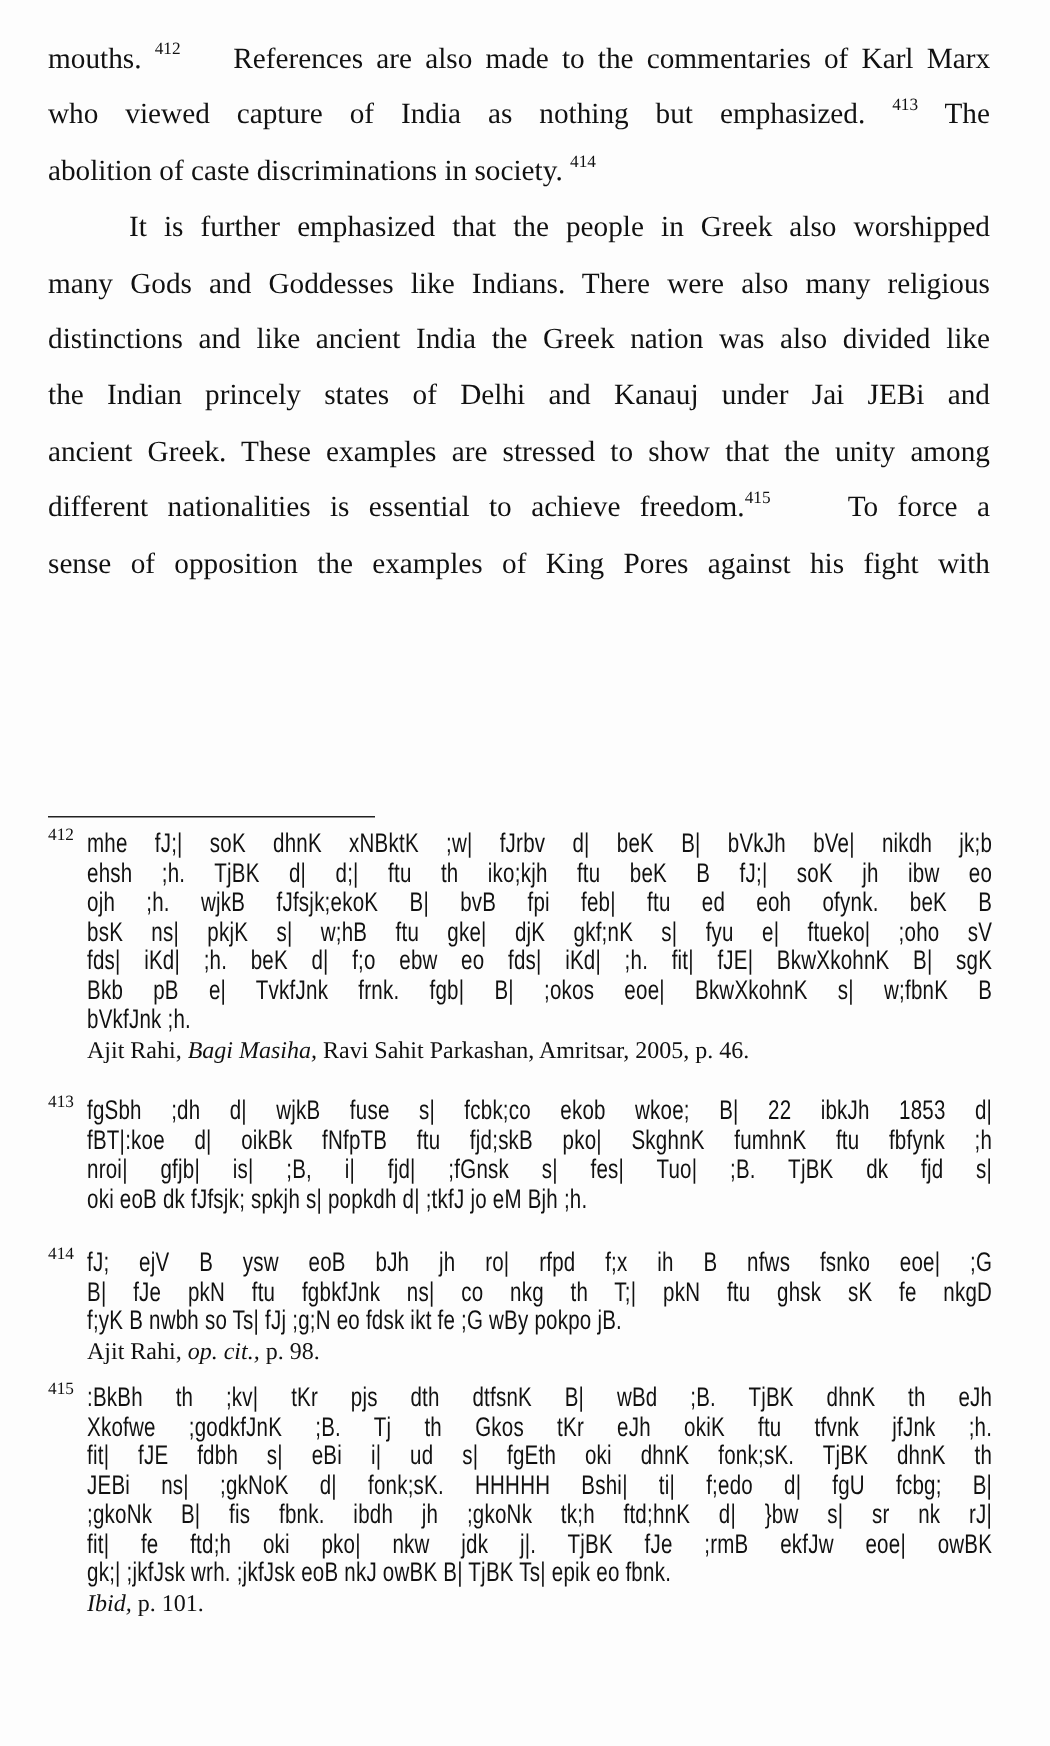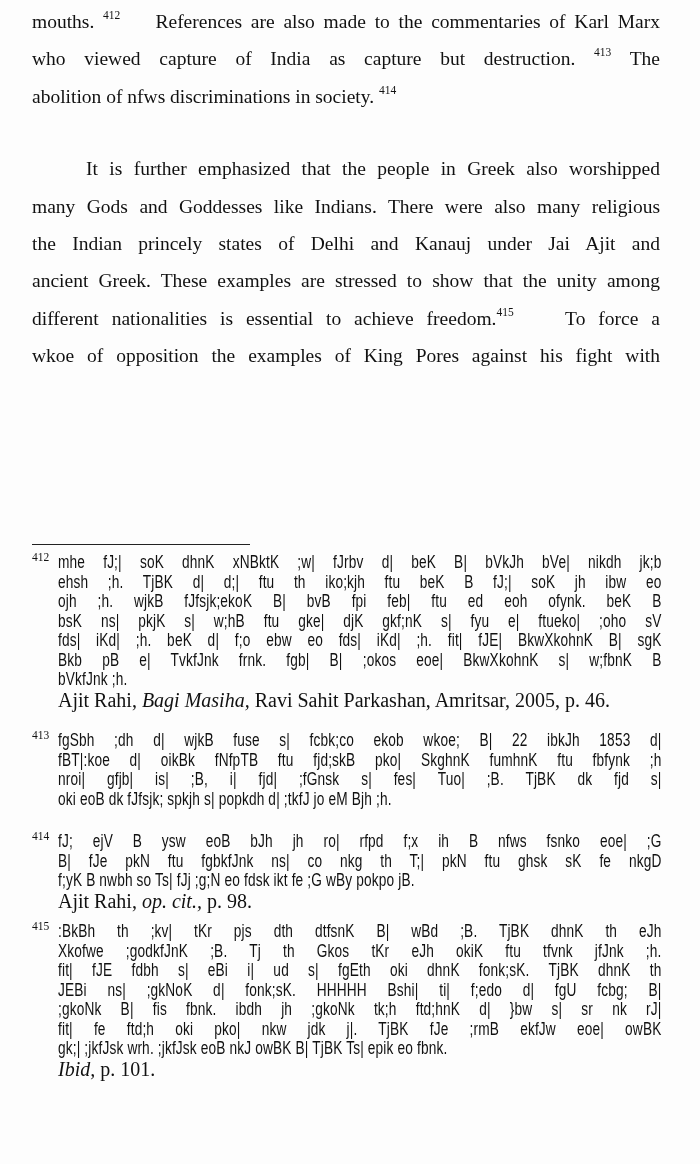--- a/index.html
+++ b/index.html
@@ -20,36 +20,35 @@
       width: 700px;
       height: 1164px;
     }
     .body-text {
       position: absolute;
       left: 32px;
       width: 628px;
       font-family: "Liberation Serif", "DejaVu Serif", serif;
       font-size: 19.5px;
       line-height: 37.4px;
-      top: 3px;
+      top: 21px;
       text-align: justify;
     }
     .body-text .line {
       display: block;
       text-align: justify;
       text-align-last: justify;
       white-space: nowrap;
       height: 37.4px;
     }
     .body-text .line.left {
       text-align-last: left;
     }
     .body-text .line.indent {
       padding-left: 54px;
-      margin-top: 35px;
     }
     sup.fnref {
       font-size: 11.5px;
       vertical-align: 9px;
       line-height: 0;
     }
     .fn-rule {
       position: absolute;
       left: 32px;
       top: 544px;
@@ -89,48 +88,49 @@
       text-align: justify;
       text-align-last: justify;
       letter-spacing: 0.2px;
     }
     .garbled.left {
       text-align-last: left;
     }
     .cite {
       display: block;
       font-family: "Liberation Serif", "DejaVu Serif", serif;
-      font-size: 20px;
+      font-size: 16px;
       line-height: 21px;
       white-space: nowrap;
     }
     .cite em {
       font-style: italic;
     }
   </style>
 </head>
 <body>
 
 <div class="page">
 
   <div class="body-text">
 
     <div>
       <span class="line"><span>mouths.</span> <sup class="fnref">412</sup>&nbsp;&nbsp;&nbsp; <span>References are also made to the commentaries of Karl Marx</span></span>
-      <span class="line"><span>who viewed capture of India as capture but destruction.</span> <sup class="fnref">413</sup> <span>The</span></span>
-      <span class="line left"><span>abolition of nfws discriminations in society.</span> <sup class="fnref">414</sup></span>
+      <span class="line"><span>who viewed capture of India as nothing but emphasized.</span> <sup class="fnref">413</sup> <span>The</span></span>
+      <span class="line left"><span>abolition of caste discriminations in society.</span> <sup class="fnref">414</sup></span>
     </div>
 
     <div>
       <span class="line indent">It is further emphasized that the people in Greek also worshipped</span>
       <span class="line">many Gods and Goddesses like Indians.  There were also many religious</span>
-      <span class="line">the Indian princely states of Delhi and Kanauj under Jai Ajit and</span>
+      <span class="line">distinctions and like ancient India the Greek nation was also divided like</span>
+      <span class="line">the Indian princely states of Delhi and Kanauj under Jai JEBi and</span>
       <span class="line">ancient Greek.  These examples are stressed to show that the unity among</span>
       <span class="line"><span>different nationalities is essential to achieve freedom.</span><sup class="fnref">415</sup>&nbsp;&nbsp;&nbsp; <span>To force a</span></span>
-      <span class="line">wkoe of opposition the examples of King Pores against his fight with</span>
+      <span class="line">sense of opposition the examples of King Pores against his fight with</span>
     </div>
   </div>
 
   <div class="fn-rule"></div>
 
   <div class="footnote" style="top:553px;">
     <span class="fn-num">412</span>
     <div class="fn-lines">
       <span class="garbled">mhe fJ;| soK dhnK xNBktK ;w| fJrbv d| beK B| bVkJh bVe| nikdh jk;b</span>
       <span class="garbled">ehsh ;h. TjBK d| d;| ftu th iko;kjh ftu beK B fJ;| soK jh ibw eo</span>

